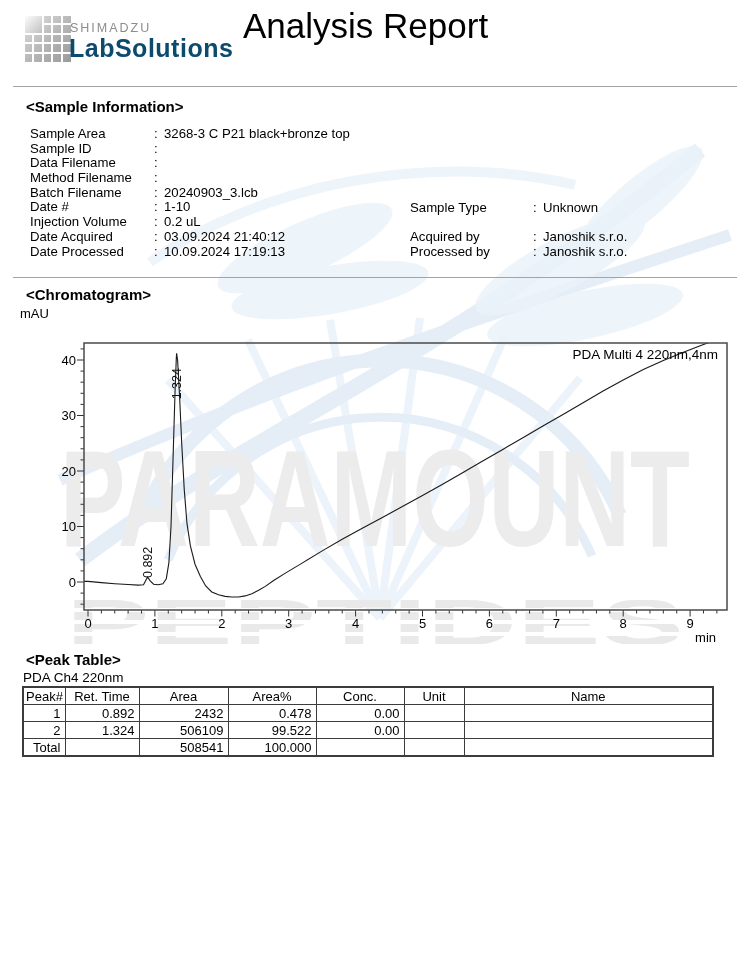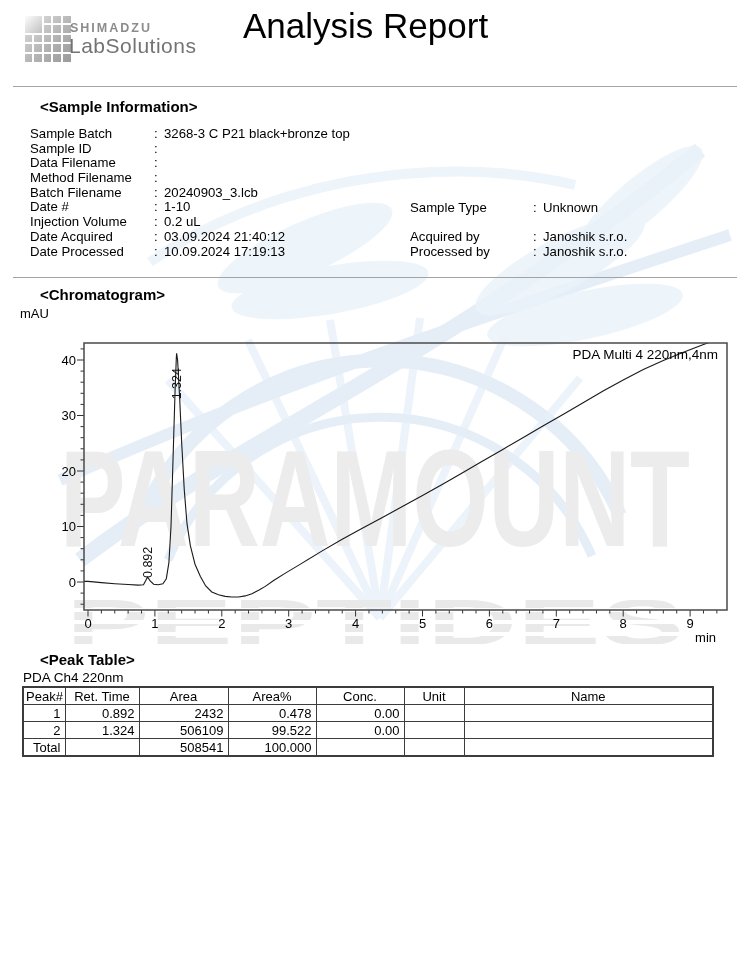--- a/index.html
+++ b/index.html
@@ -6,25 +6,25 @@
   #page{position:relative;width:750px;height:971px;background:#fff;overflow:hidden;
         font-family:"Liberation Sans",sans-serif;color:#000;}
   .abs{position:absolute;}
   
   #logo{left:25px;top:16px;width:46px;height:46px;
         background:
           repeating-linear-gradient(to right, transparent 0 7.5px, #fff 7.5px 9.5px),
           repeating-linear-gradient(to bottom, transparent 0 7.5px, #fff 7.5px 9.5px),
           linear-gradient(135deg,#e2e2e2 0%,#b5b5b5 55%,#9a9a9a 100%);}
   #logo-corner{left:0;top:0;width:17px;height:17px;background:linear-gradient(135deg,#fdfdfd,#c0c0c0);}
-  #brand1{left:70px;top:21px;font-size:12.5px;font-weight:bold;letter-spacing:2px;color:#8c8c8c;}
-  #brand2{left:69px;top:34px;font-size:21px;font-weight:normal;color:#737373;letter-spacing:0.5px;}
+  #brand1{left:70px;top:21px;font-size:12.5px;font-weight:normal;letter-spacing:2px;color:#8c8c8c;}
+  #brand2{left:69px;top:34px;font-size:25px;font-weight:bold;color:#0c4a6e;letter-spacing:0.5px;}
   #report-title{left:243px;top:4px;font-size:35px;line-height:44px;color:#000;}
   .rule{left:13px;width:724px;height:1px;background:#a3a3a3;z-index:2;}
-  .section-title{left:40px;font-size:15px;font-weight:bold;z-index:2;}
+  .section-title{left:26px;font-size:15px;font-weight:bold;z-index:2;}
   
   #sample-fields{left:30px;top:127px;z-index:2;}
   .si-row{display:flex;height:14.7px;line-height:14.7px;font-size:13.2px;}
   .si-label{width:124px;flex:none;}
   .si-colon{width:10px;flex:none;}
   #sample-fields-right{left:410px;top:200.5px;width:330px;z-index:2;}
   .si-label-r{width:123px;flex:none;}
   
   #chromatogram-svg{left:0;top:305px;z-index:2;}
   
@@ -80,21 +80,21 @@
   </div>
   <div id="brand1" class="abs">SHIMADZU</div>
   <div id="brand2" class="abs">LabSolutions</div>
   <div id="report-title" class="abs">Analysis Report</div>
   <div class="rule abs" style="top:86px"></div>
 
   <div class="section-title abs" style="top:98px">&lt;Sample Information&gt;</div>
 
   <div id="sample-fields" class="abs">
       <div class="si-row">
-        <span class="si-label">Sample Batch</span>
+        <span class="si-label">Sample Area</span>
         <span class="si-colon">:</span>
         <span>3268-3 C P21 black+bronze top</span>
       </div>
       <div class="si-row">
         <span class="si-label">Sample ID</span>
         <span class="si-colon">:</span>
         <span></span>
       </div>
       <div class="si-row">
         <span class="si-label">Data Filename</span>

